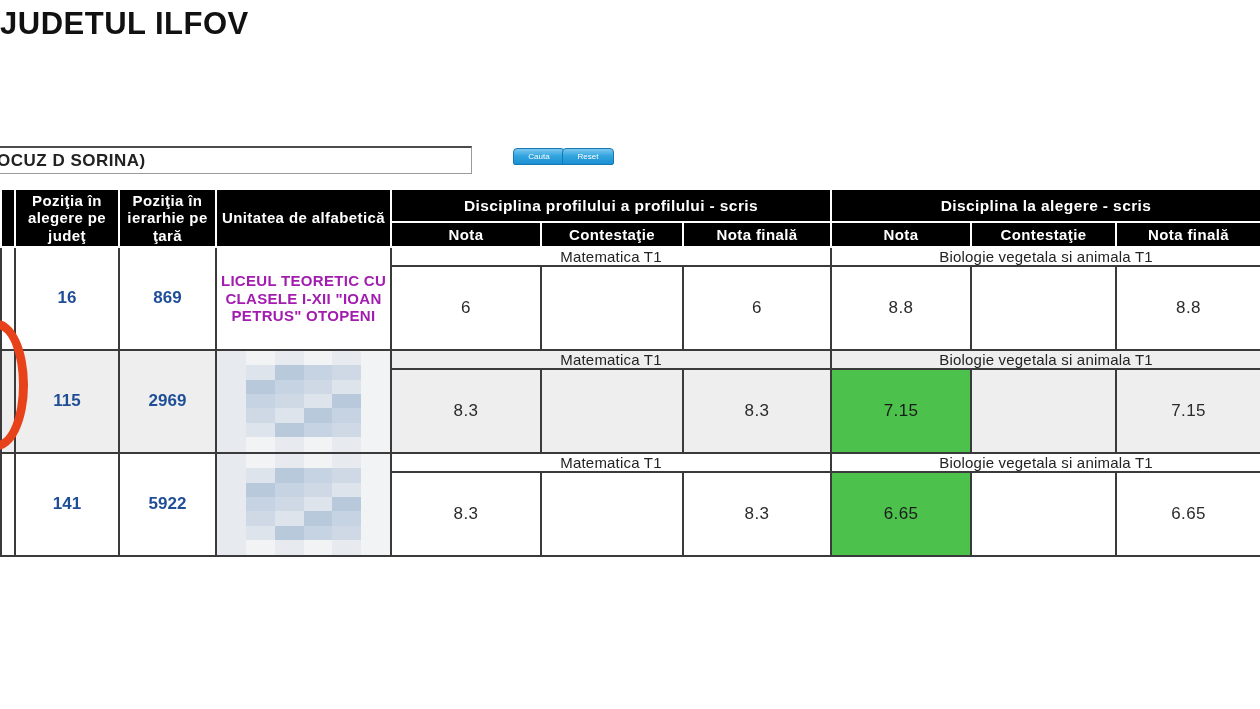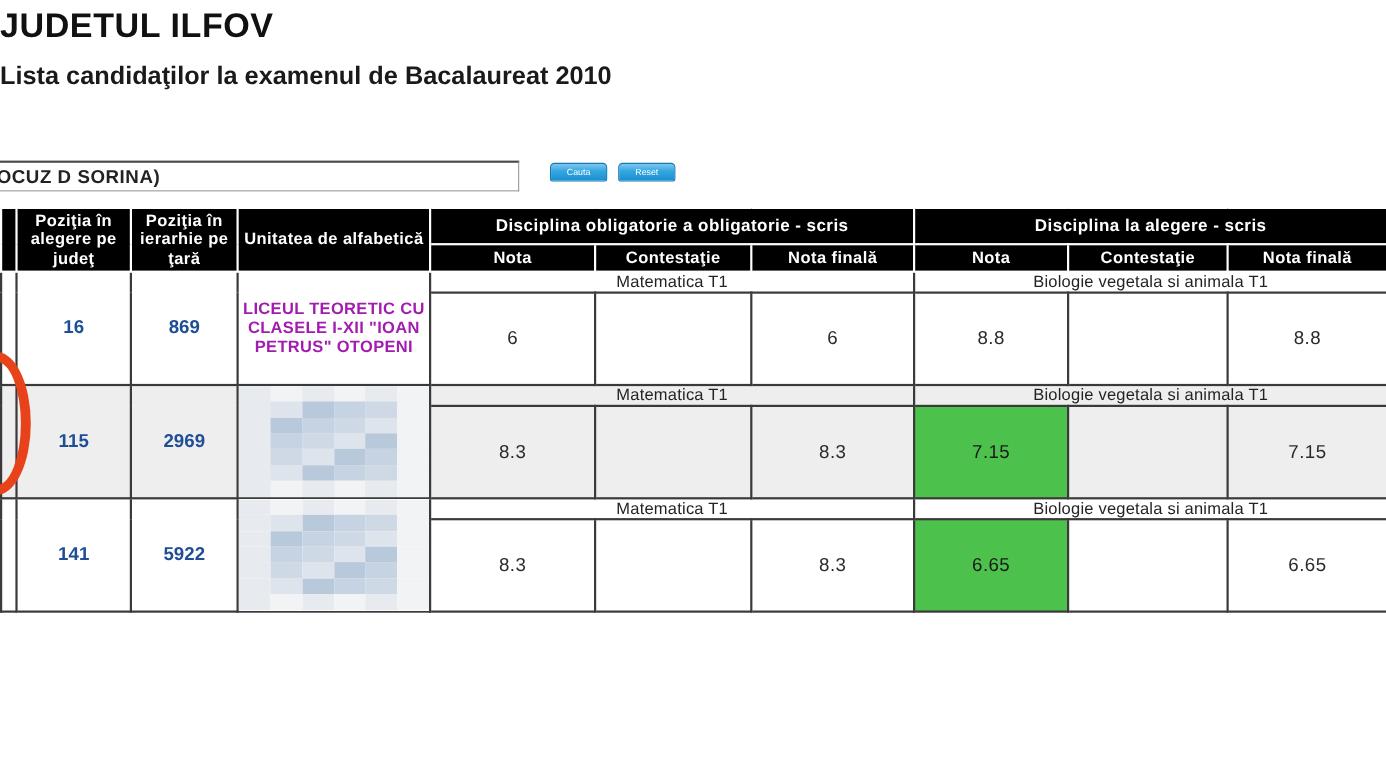--- a/index.html
+++ b/index.html
@@ -88,21 +88,21 @@
   }
   .btn-blue .btn-label {
     display: block;
     font-size: 8px;
     color: #ffffff;
     text-align: center;
     line-height: 15px;
     white-space: nowrap;
     overflow: hidden;
   }
-  #btn-search { left: 500px; }
+  #btn-search { left: 513px; }
   #btn-reset  { left: 562px; }
 
   
   .grid {
     position: absolute;
     top: 188px;
     left: 0;
     width: 1260px;
     border-collapse: collapse;
     table-layout: fixed;
@@ -193,21 +193,20 @@
     box-sizing: border-box;
     z-index: 40;
     pointer-events: none;
   }
 </style>
 </head>
 <body>
 
 <div class="title-block">
   <div class="main-title">JUDETUL ILFOV</div>
-  <div class="sub-title">Lista candidaţilor la examenul de Bacalaureat 2010</div>
 </div>
 
 <div class="control-strip">
   <div class="search-box" title="">
     <span class="search-value">OCUZ D SORINA)</span>
   </div>
   <div class="btn-blue" id="btn-search">
     <span class="btn-label">Cauta</span>
   </div>
   <div class="btn-blue" id="btn-reset">
@@ -227,21 +226,21 @@
     <col style="width:140px">
     <col style="width:145px">
     <col style="width:145px">
   </colgroup>
   <thead>
     <tr>
       <th rowspan="2" class="edge-col"></th>
       <th rowspan="2">Poziţia în alegere pe judeţ</th>
       <th rowspan="2">Poziţia în ierarhie pe ţară</th>
       <th rowspan="2">Unitatea de alfabetică</th>
-      <th colspan="3" class="grp">Disciplina obligatorie a obligatorie - scris</th>
+      <th colspan="3" class="grp">Disciplina profilului a profilului - scris</th>
       <th colspan="3" class="grp">Disciplina la alegere - scris</th>
     </tr>
     <tr>
       <th>Nota</th>
       <th>Contestaţie</th>
       <th>Nota finală</th>
       <th>Nota</th>
       <th>Contestaţie</th>
       <th>Nota finală</th>
     </tr>

